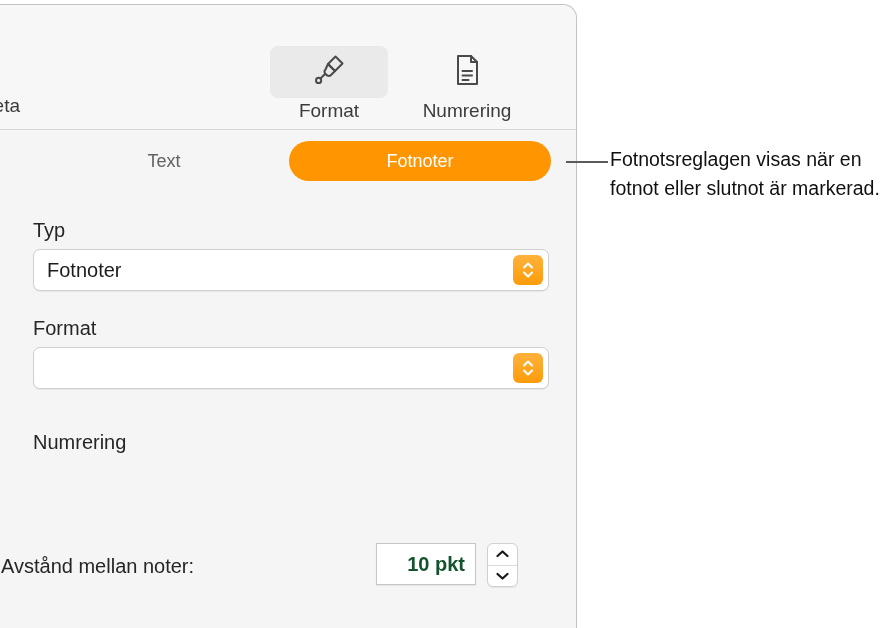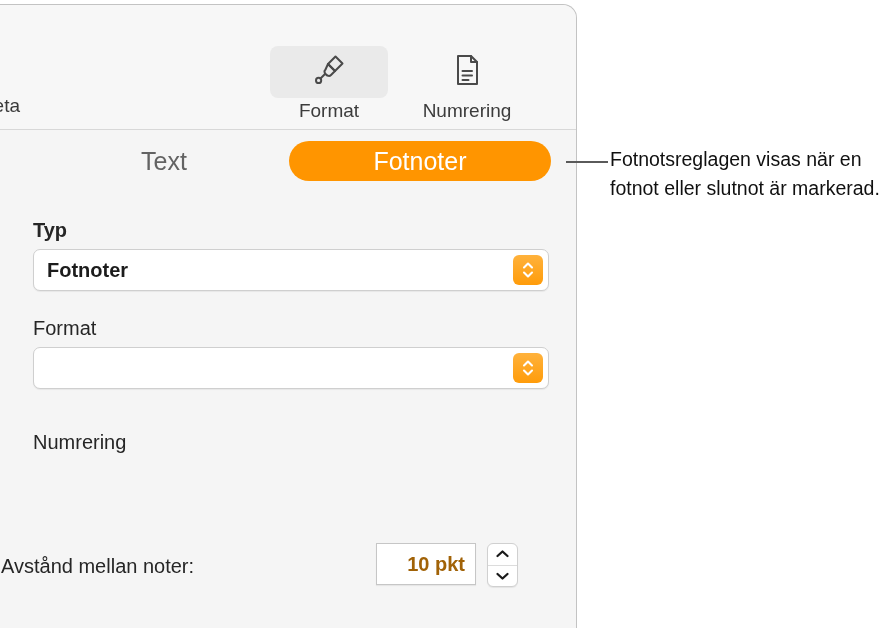--- a/index.html
+++ b/index.html
@@ -88,21 +88,21 @@
     height: 62px;
   }
   .seg-tab {
     position: absolute;
     top: 10px;
     height: 40px;
     border-radius: 20px;
     display: flex;
     align-items: center;
     justify-content: center;
-    font-size: 25px;
+    font-size: 18px;
     box-sizing: border-box;
   }
   #seg-tab-text {
     left: 108px;
     width: 170px;
     color: #636363;
     background: transparent;
   }
   #seg-tab-fotnoter {
     left: 318px;
@@ -152,21 +152,21 @@
     height: 30px;
     background: linear-gradient(180deg, #ffb23c 0%, #ff9c0a 100%);
     border-radius: 6px;
     display: flex;
     flex-direction: column;
     align-items: center;
     justify-content: center;
   }
   .popup-arrows svg { display: block; }
 
-  #group-typ { top: 22px; font-weight: bold; }
+  #group-typ { top: 22px; }
   #group-format { top: 120px; }
   #group-numrering { top: 234px; }
 
   
   #spacing-row {
     position: absolute;
     left: 30px;
     top: 348px;
     width: 548px;
     height: 46px;
@@ -189,21 +189,21 @@
     background: #ffffff;
     border: 1px solid #c6c6c6;
     box-sizing: border-box;
     box-shadow: 0 1px 1px rgba(0,0,0,0.06);
     display: flex;
     align-items: center;
     justify-content: flex-end;
   }
   #spacing-value {
     font-size: 20px;
-    color: #a16207;
+    color: #14532d;
     font-weight: bold;
     padding-right: 10px;
     line-height: 26px;
   }
   #spacing-stepper {
     position: absolute;
     left: 486px;
     top: 0;
     width: 31px;
     height: 44px;

